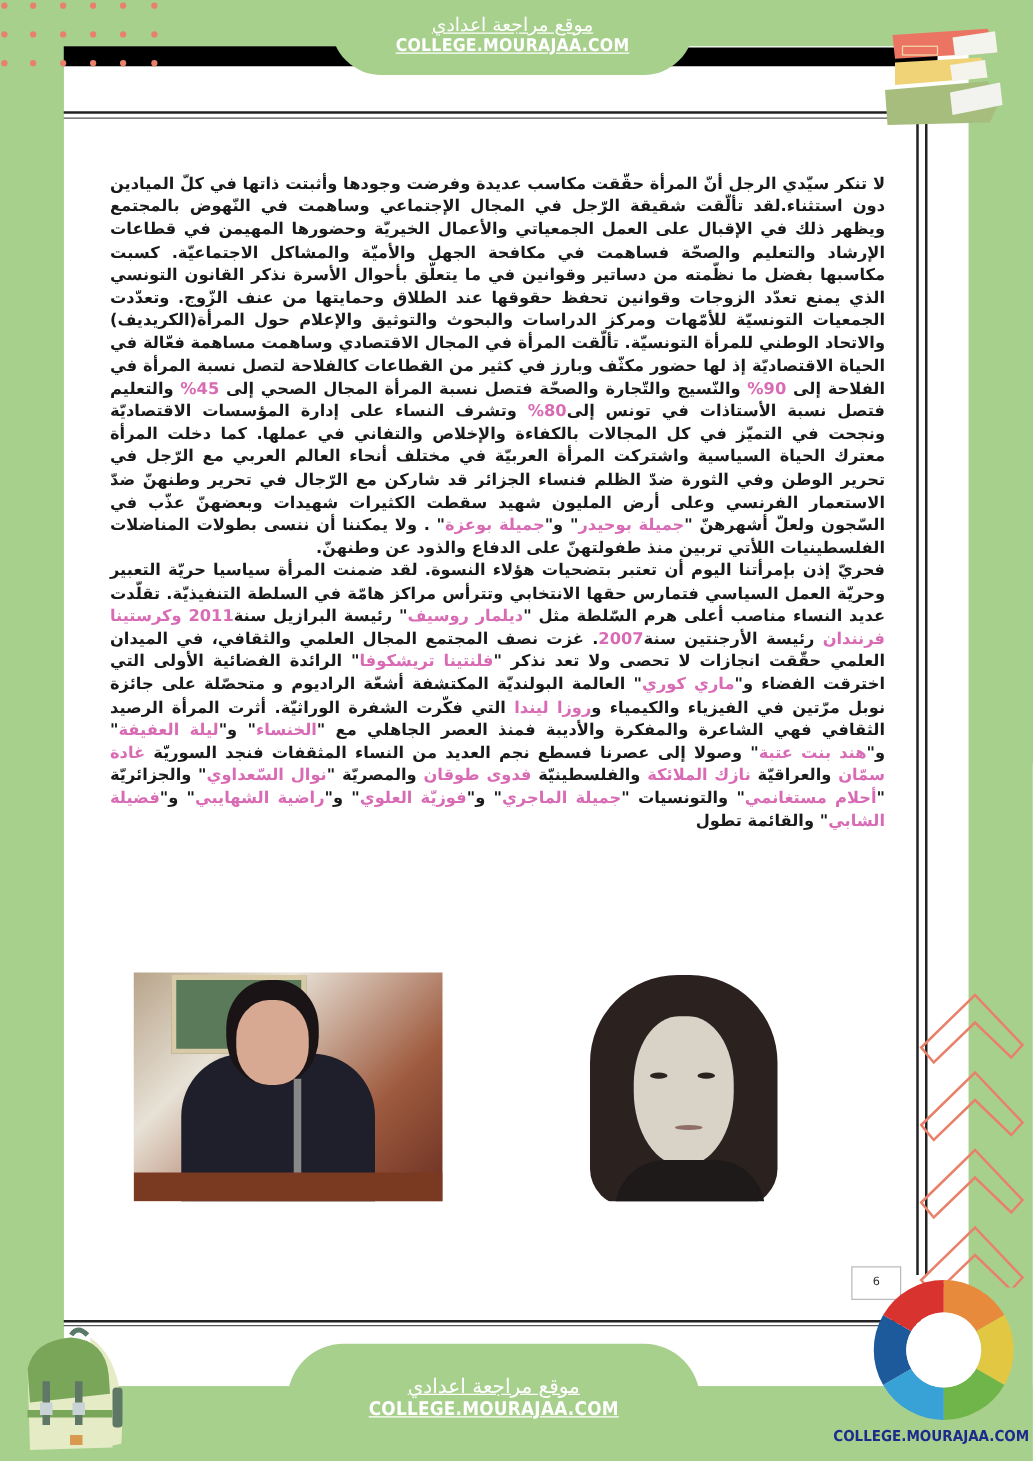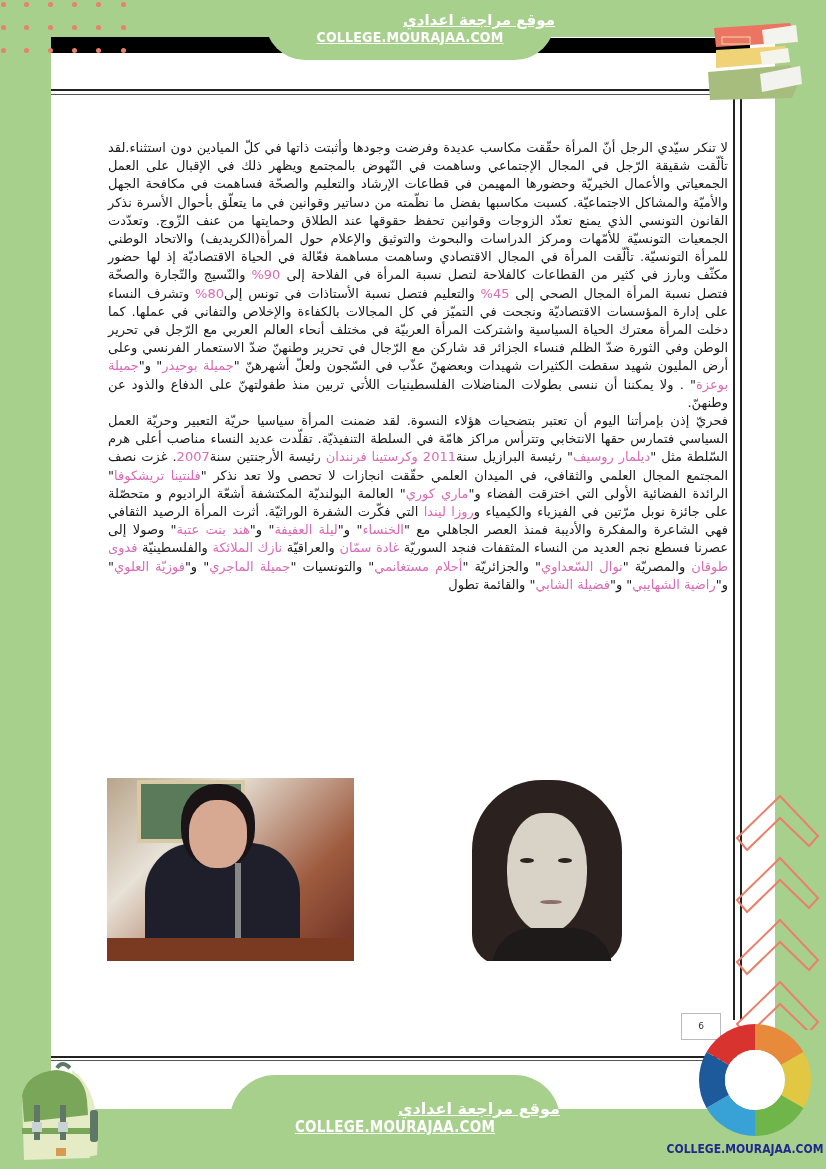--- a/index.html
+++ b/index.html
@@ -30,36 +30,36 @@
       position: absolute; top: 90px; height: 930px; width: 0; border-left: 2px solid #222;
     }
     .right-green {
       position: absolute; left: 775px; top: 0; width: 51px; height: 1169px; background: #a8d08d;
     }
     .header-banner {
       position: absolute; left: 265px; top: 0; width: 290px; height: 60px;
       background: #a8d08d; border-radius: 0 0 40px 40px;
       text-align: center; color: #fff;
     }
-    .banner-ar { font-size: 15px; font-weight: bold; margin-top: 11px; text-decoration: underline; text-align: right; }
+    .banner-ar { font-size: 15px; font-weight: normal; margin-top: 11px; text-decoration: underline; }
     .banner-en { font-family: "DejaVu Sans Condensed", "DejaVu Sans", sans-serif; font-size: 14px; font-weight: bold; text-decoration: underline; letter-spacing: 0.2px; }
     .footer-banner {
       position: absolute; left: 230px; top: 1075px; width: 330px; height: 94px;
       background: #a8d08d; border-radius: 45px 45px 0 0;
       text-align: center; color: #fff;
     }
     .footer-green {
       position: absolute; left: 0; top: 1109px; width: 826px; height: 60px; background: #a8d08d;
     }
     .footer-banner .banner-ar { margin-top: 24px; font-size: 16px; }
     .footer-banner .banner-en { font-size: 15px; }
     .article {
-      position: absolute; left: 108px; top: 139px; width: 620px;
+      position: absolute; left: 88px; top: 139px; width: 620px;
       direction: rtl; text-align: justify;
-      font-family: "DejaVu Sans", sans-serif; font-size: 13px; line-height: 18.2px; color: #1a1a1a;
+      font-family: "DejaVu Sans", sans-serif; font-size: 13px; line-height: 18.2px; color: #1a1a1a; font-weight: bold;
     }
     .article p { margin: 0; }
     .hl { color: #d96bb4; }
     .photos { position: absolute; top: 778px; left: 107px; }
     .photo-left {
       position: absolute; left: 0; top: 0; width: 247px; height: 183px;
       background: linear-gradient(135deg, #b8a48a 0%, #e7e1d6 30%, #9e5b3f 70%, #6b2f22 100%);
       overflow: hidden;
     }
     .photo-left .frame-art { position:absolute; left:30px; top:2px; width:100px; height:55px; background:#5a7a5a; border:4px solid #d8caa6; }

